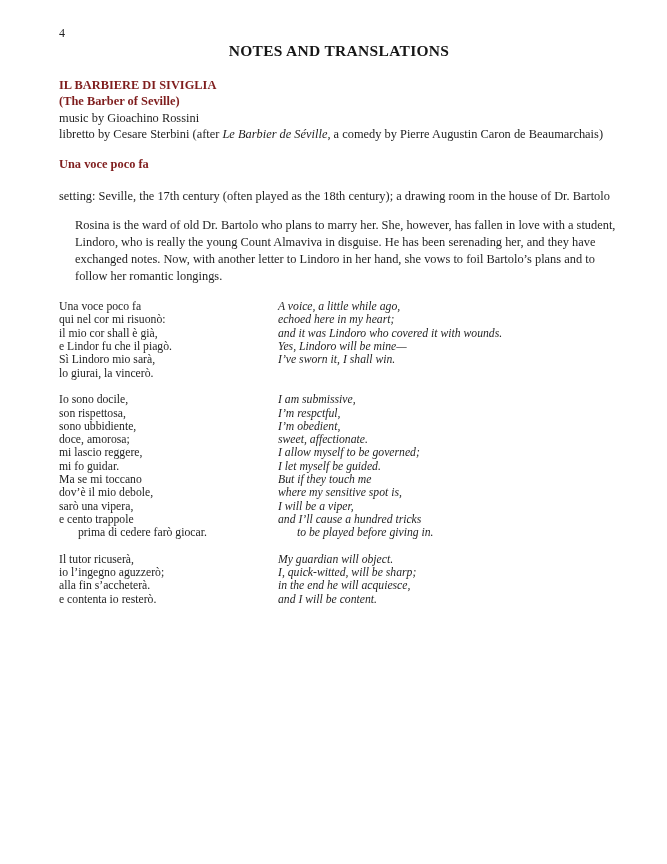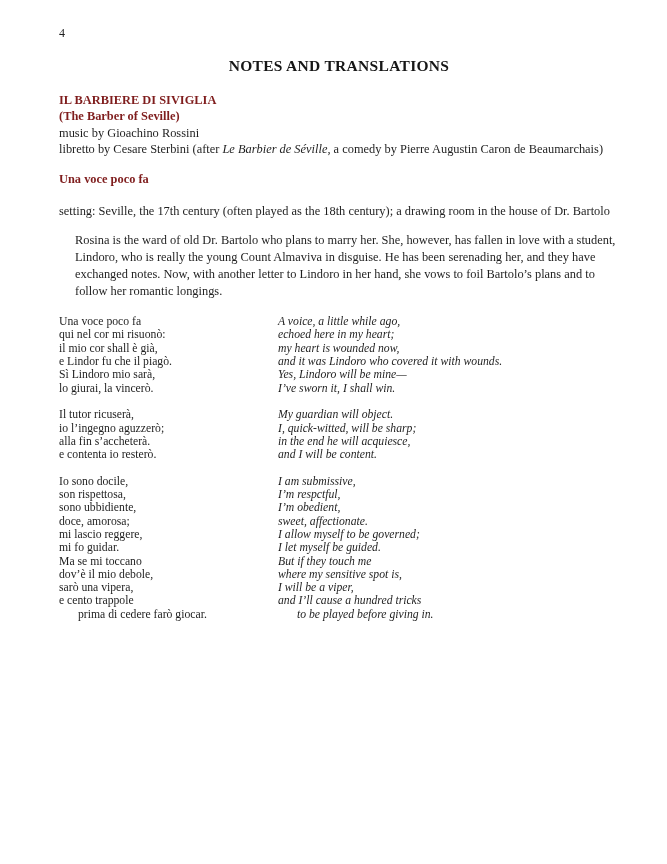--- a/index.html
+++ b/index.html
@@ -12,21 +12,21 @@
     font-size:12.4px;
     overflow:hidden;
   }
   .content{padding:26px 48px 0 59px;}
   .page-number{font-size:12px;line-height:14px;}
   .doc-title{
     text-align:center;
     font-weight:bold;
     font-size:15.5px;
     line-height:18px;
-    margin-top:17px;
+    margin-top:2px;
     letter-spacing:0.3px;
     color:#161616;
   }
   .work{margin-top:17px;line-height:16.3px;}
   .bold{font-weight:bold;color:#7f1d1d;}
   .aria-title{margin-top:14px;line-height:16px;}
   .details{margin-top:16px;line-height:16px;}
   .synopsis{margin:13px 0 0 16px;line-height:17px;}
   .lyrics{margin-top:15px;font-size:11.7px;line-height:13.3px;}
   .stanza{display:flex;margin-bottom:13.3px;}
@@ -66,38 +66,23 @@
             <div class="line">Una voce poco fa</div>
             <div class="line">qui nel cor mi risuonò:</div>
             <div class="line">il mio cor shall è già,</div>
             <div class="line">e Lindor fu che il piagò.</div>
             <div class="line">Sì Lindoro mio sarà,</div>
             <div class="line">lo giurai, la vincerò.</div>
           </div>
           <div class="col english">
             <div class="line">A voice, a little while ago,</div>
             <div class="line">echoed here in my heart;</div>
-            <div class="line">my heart is wounded now,</div>
             <div class="line">and it was Lindoro who covered it with wounds.</div>
             <div class="line">Yes, Lindoro will be mine—</div>
             <div class="line">I’ve sworn it, I shall win.</div>
-          </div>
-        </div>
-        <div class="stanza">
-          <div class="col italian">
-            <div class="line">Il tutor ricuserà,</div>
-            <div class="line">io l’ingegno aguzzerò;</div>
-            <div class="line">alla fin s’accheterà.</div>
-            <div class="line">e contenta io resterò.</div>
-          </div>
-          <div class="col english">
-            <div class="line">My guardian will object.</div>
-            <div class="line">I, quick-witted, will be sharp;</div>
-            <div class="line">in the end he will acquiesce,</div>
-            <div class="line">and I will be content.</div>
           </div>
         </div>
         <div class="stanza">
           <div class="col italian">
             <div class="line">Io sono docile,</div>
             <div class="line">son rispettosa,</div>
             <div class="line">sono ubbidiente,</div>
             <div class="line">doce, amorosa;</div>
             <div class="line">mi lascio reggere,</div>
             <div class="line">mi fo guidar.</div>
@@ -114,16 +99,30 @@
             <div class="line">sweet, affectionate.</div>
             <div class="line">I allow myself to be governed;</div>
             <div class="line">I let myself be guided.</div>
             <div class="line">But if they touch me</div>
             <div class="line">where my sensitive spot is,</div>
             <div class="line">I will be a viper,</div>
             <div class="line">and I’ll cause a hundred tricks</div>
             <div class="line indent">to be played before giving in.</div>
           </div>
         </div>
+        <div class="stanza">
+          <div class="col italian">
+            <div class="line">Il tutor ricuserà,</div>
+            <div class="line">io l’ingegno aguzzerò;</div>
+            <div class="line">alla fin s’accheterà.</div>
+            <div class="line">e contenta io resterò.</div>
+          </div>
+          <div class="col english">
+            <div class="line">My guardian will object.</div>
+            <div class="line">I, quick-witted, will be sharp;</div>
+            <div class="line">in the end he will acquiesce,</div>
+            <div class="line">and I will be content.</div>
+          </div>
+        </div>
       </div>
 
   </div>
 </div>
 
 </body></html>

